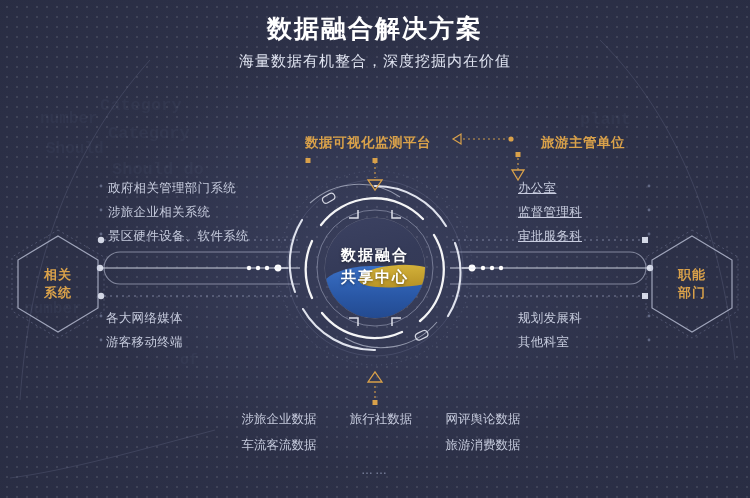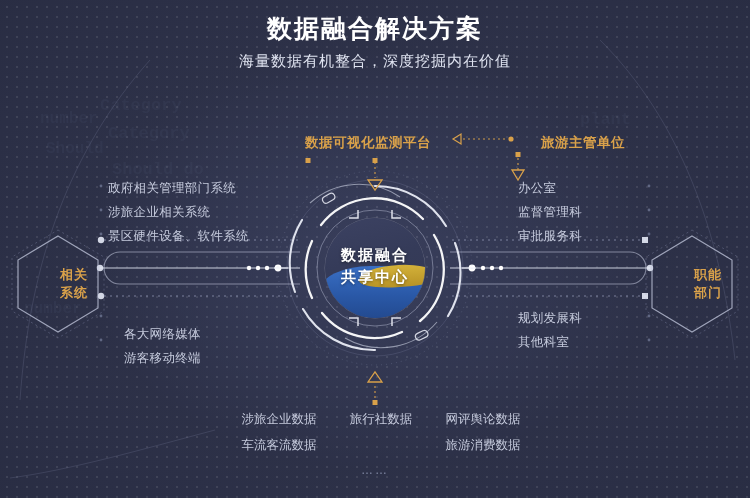--- a/index.html
+++ b/index.html
@@ -53,39 +53,39 @@
   }
   #lbl-platform{left:305px;top:134px;}
   #lbl-authority{left:516px;top:134px;margin-left:25px;}
 
   
   .list{position:absolute;white-space:nowrap;}
   .list .row{
     font-size:12.5px;color:#c6cbdd;line-height:24px;letter-spacing:0.3px;
   }
   #list-left-top{left:108px;top:176px;}
-  #list-left-bottom{left:124px;top:306px;margin-top:16px;}
-  #list-right-top{left:518px;top:176px;}
+  #list-left-bottom{left:106px;top:306px;}
+  #list-right-top{left:518px;top:176px;text-decoration:underline;}
   #list-right-bottom{left:518px;top:306px;}
 
   
   #bottomgrid{
     position:absolute;left:231px;top:406px;width:300px;
   }
   #bottomgrid .brow{display:flex;justify-content:space-between;line-height:26px;}
   #bottomgrid .bcell{
     font-size:12.5px;color:#c6cbdd;white-space:nowrap;width:96px;text-align:center;
   }
   #bottomdots{
     position:absolute;left:0;right:0;top:463px;text-align:center;
     font-size:12px;color:#848ca8;letter-spacing:2px;
   }
 
   
-  .hexwrap{position:absolute;width:80px;height:96px;margin-left:16px;}
+  .hexwrap{position:absolute;width:80px;height:96px;}
   #hex-left{left:18px;top:236px;}
   #hex-right{left:652px;top:236px;}
   .hexwrap .hexlabel{
     position:absolute;inset:0;display:flex;flex-direction:column;
     align-items:center;justify-content:center;
     font-size:13px;font-weight:bold;color:#d9a14a;line-height:18px;letter-spacing:1px;
   }
 
   
   #center{position:absolute;left:275px;top:168px;width:200px;height:200px;}

